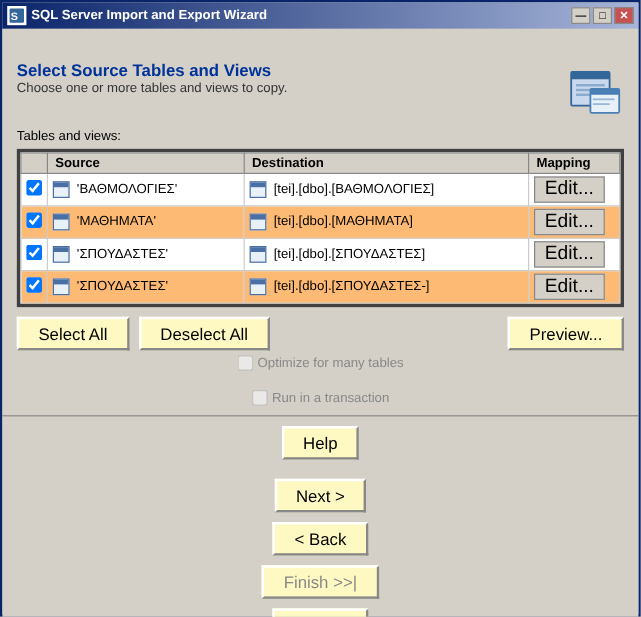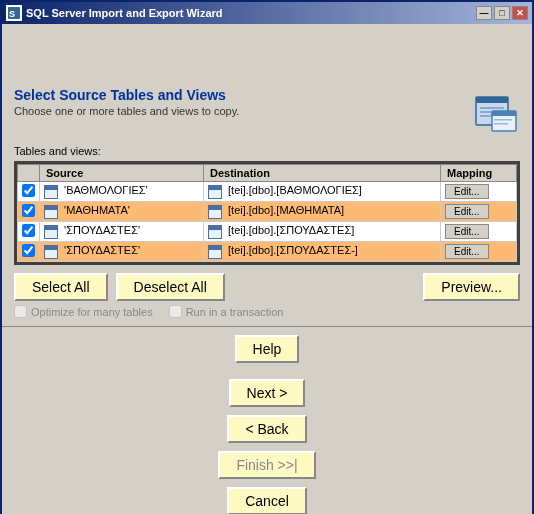--- a/index.html
+++ b/index.html
@@ -58,23 +58,22 @@
       justify-content: center;
       font-size: 9px;
       cursor: pointer;
       color: #000;
       font-weight: bold;
     }
     .content {
       flex: 1;
       display: flex;
       flex-direction: column;
-      padding: 15px 12px 8px 12px;
-      background: #d4d0c8;
-      margin-top: 48px;
+      padding: 26px 12px 8px 12px;
+      background: #d4d0c8;
     }
     .header-section {
       display: flex;
       align-items: flex-start;
       margin-bottom: 10px;
     }
     .header-text {
       flex: 1;
     }
     .header-title {
@@ -137,21 +136,21 @@
     .checkbox-cell {
       width: 20px;
       text-align: center;
     }
     .checkbox-cell input[type=checkbox] {
       width: 13px;
       height: 13px;
     }
     .edit-btn {
       padding: 1px 8px;
-      font-size: 10px;
+      font-size: 16px;
       background: #d4d0c8;
       border: 1px solid #888;
       cursor: pointer;
     }
     .bottom-buttons {
       margin-top: 8px;
       display: flex;
       align-items: center;
       gap: 8px;
     }
@@ -165,20 +164,21 @@
       color: #000;
     }
     .btn-preview {
       margin-left: auto;
     }
     .checkboxes-row {
       display: flex;
       align-items: center;
       gap: 16px;
       margin-top: 4px;
+      flex-direction: column;
     }
     .checkbox-label {
       font-size: 11px;
       color: #888;
       display: flex;
       align-items: center;
       gap: 4px;
     }
     .checkbox-label input {
       cursor: not-allowed;

